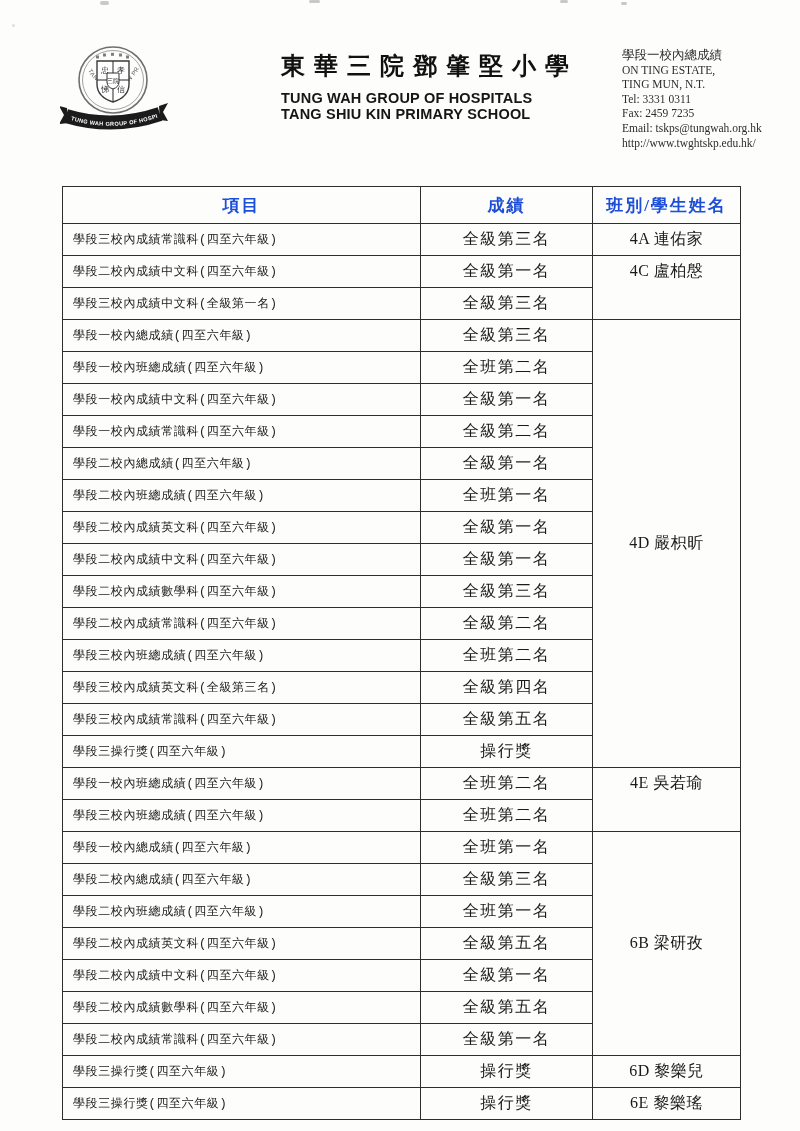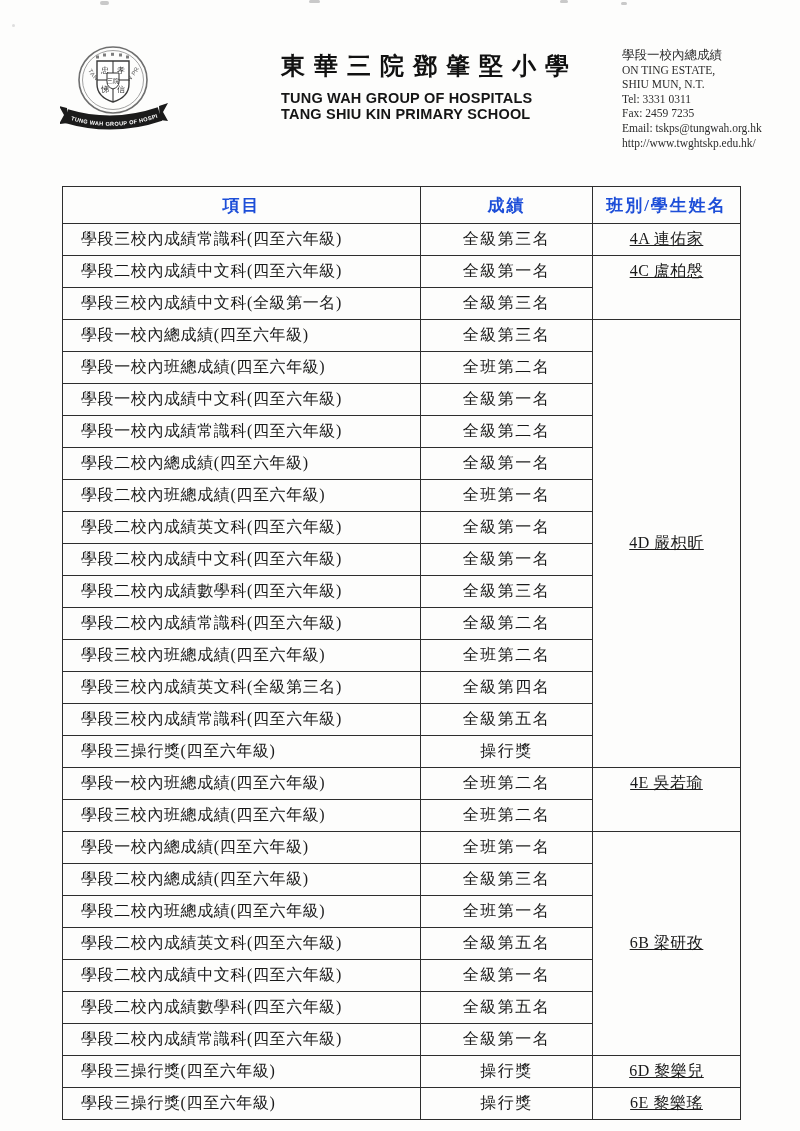--- a/index.html
+++ b/index.html
@@ -39,25 +39,25 @@
   .results-table th,.results-table td{
     border:1.6px solid #2e2e2e;
     overflow:hidden;white-space:nowrap;
   }
   .results-table th{
     height:34px;font-size:17px;font-weight:700;
     text-align:center;letter-spacing:2px;color:#1d4ed8;
   }
   .results-table td{height:29px;font-size:16px;color:#1a1a1a;}
   td.cell-item{
-    text-align:left;padding-left:18px;font-size:16px;letter-spacing:0.6px;
+    text-align:left;padding-left:10px;font-size:12px;letter-spacing:0.6px;font-family:Liberation Mono, monospace;
   }
   td.cell-result{text-align:center;letter-spacing:1.5px;}
   td.cell-student{
-    text-align:center;vertical-align:middle;font-size:16px;letter-spacing:0.5px;text-decoration:underline;
+    text-align:center;vertical-align:middle;font-size:16px;letter-spacing:0.5px;
   }
   td.cell-student.v-top{vertical-align:top;padding-top:5px;margin-top:16px;}
   
   .crest-ring-text{font-family:"Liberation Sans","DejaVu Sans",sans-serif;}
 </style>
 </head>
 <body>
 
 <div class="speck" style="left:100px;top:1px;width:9px;height:4px;"></div>
 <div class="speck" style="left:309px;top:0;width:11px;height:3px;"></div>
@@ -116,21 +116,21 @@
     <div class="school-zh">東華三院鄧肇堅小學</div>
     <div class="school-en">
       <div>TUNG WAH GROUP OF HOSPITALS</div>
       <div>TANG SHIU KIN PRIMARY SCHOOL</div>
     </div>
   </div>
 
   <div class="addr-block">
     <div class="addr-zh">學段一校內總成績</div>
     <div>ON TING ESTATE,</div>
-    <div>SHIU MUN, N.T.</div>
+    <div>TING MUN, N.T.</div>
     <div>Tel: 3331 0311</div>
     <div>Fax: 2459 7235</div>
     <div>Email: tskps@tungwah.org.hk</div>
     <div>http://www.twghtskp.edu.hk/</div>
   </div>
 </div>
 
 <table class="results-table">
   <colgroup>
     <col style="width:358px">

